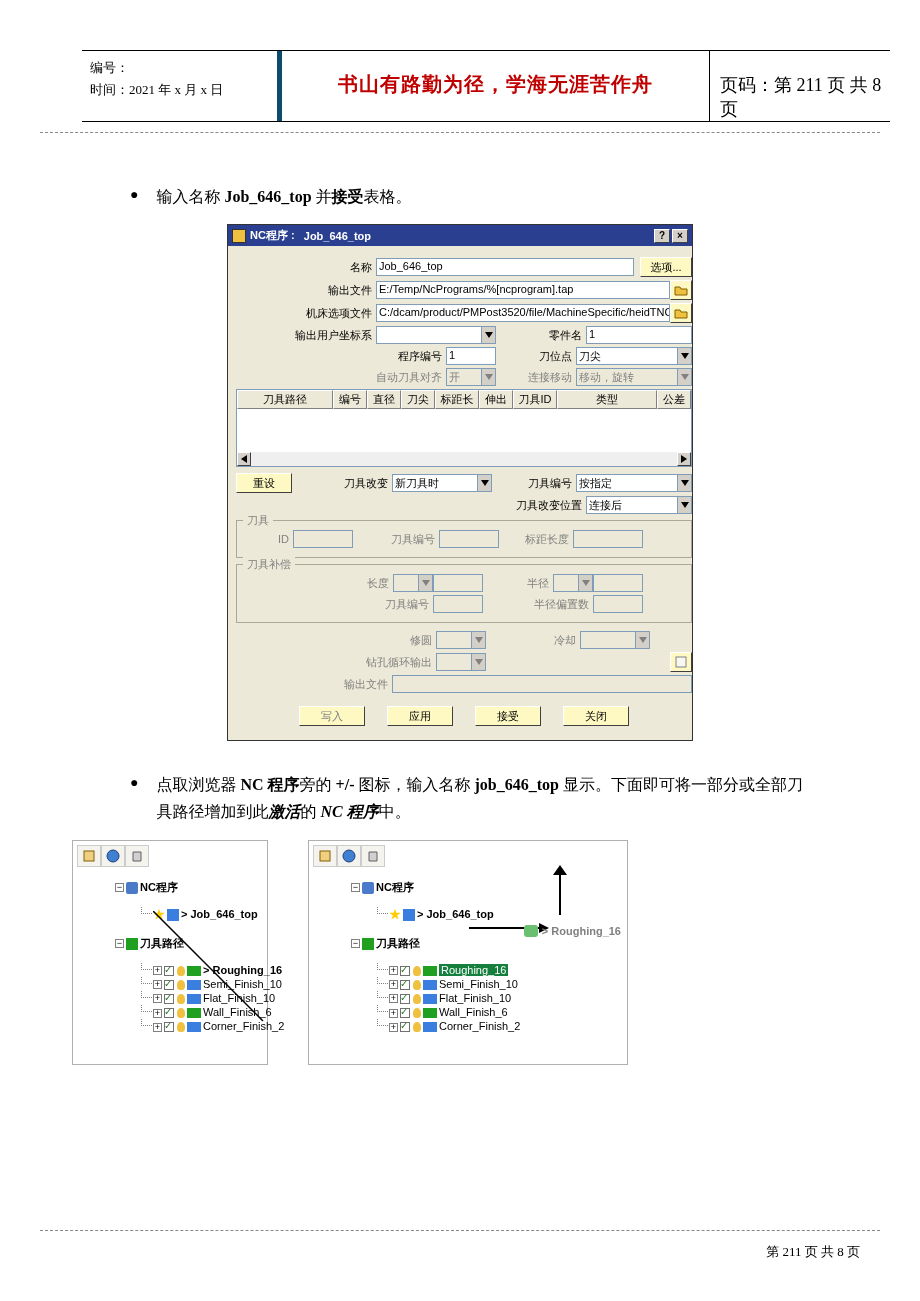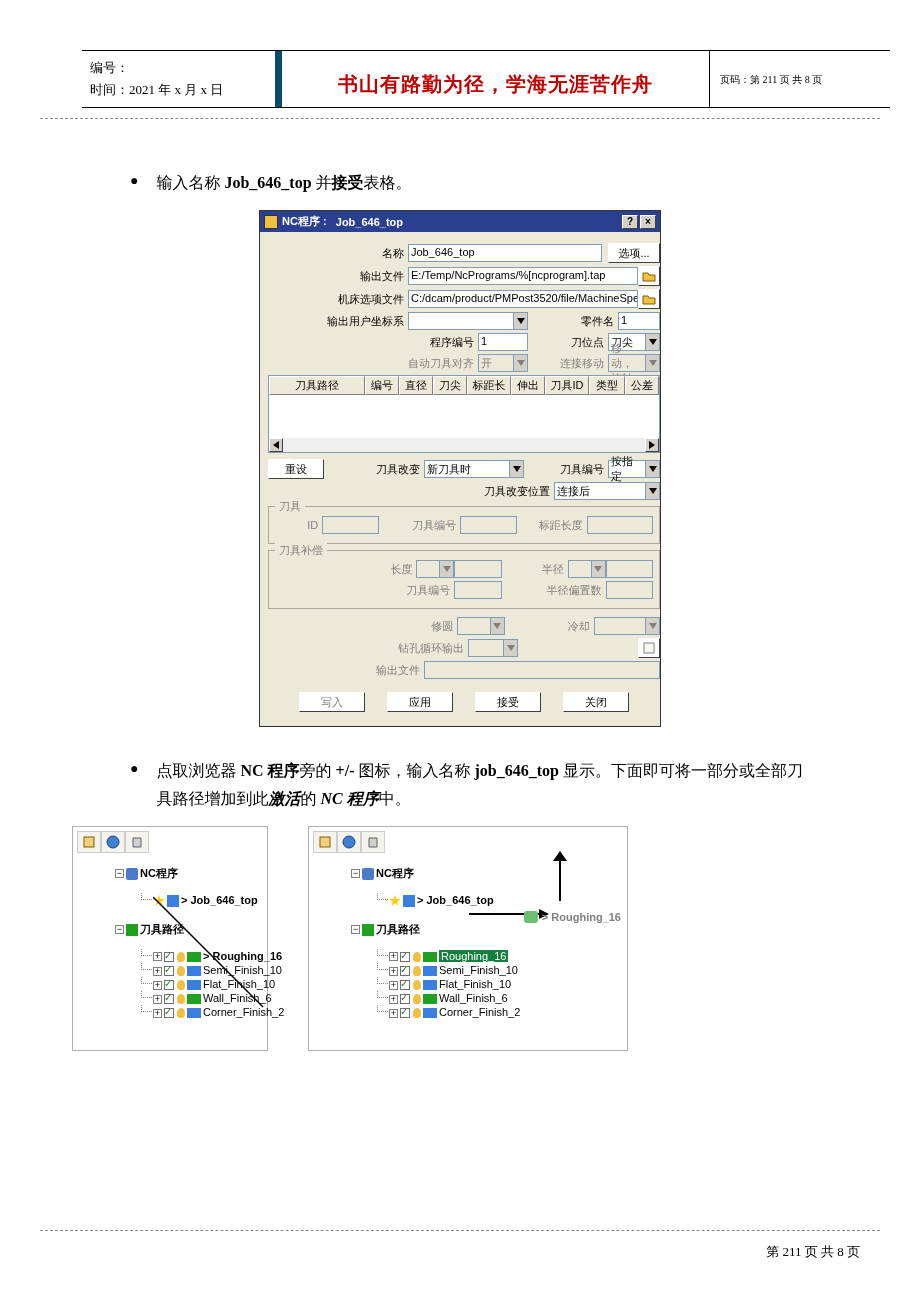--- a/index.html
+++ b/index.html
@@ -19,60 +19,60 @@
   
   .header {
     display: flex;
     border-top: 1px solid #000;
     border-bottom: 1px solid #000;
     margin-left: 42px;
     margin-right: -10px;
   }
   .header .col1 {
     width: 200px;
-    border-right: 7px solid #0c4a6e;
+    border-right: 5px solid #0c4a6e;
     padding: 6px 8px;
     font-size: 13px;
     line-height: 1.7;
   }
   .header .col2 {
     flex: 1;
     border-right: 1px solid #000;
     text-align: center;
     color: #c00000;
     font-family: "KaiTi","STKaiti","楷体",serif;
     font-size: 20px;
     font-weight: bold;
     padding: 20px 4px 0 4px;
     letter-spacing: 1px;
   }
   .header .col3 {
     width: 180px;
     padding: 22px 0 0 10px;
-    font-size: 10px;
+    font-size: 18px;
   }
   .hr-dash {
     border: none;
     border-top: 1px dashed #888;
     margin: 10px 0 0 0;
   }
   
   .bullet {
     display: flex;
     margin: 50px 0 14px 90px;
     font-size: 16px;
   }
   .bullet .dot { margin-right: 18px; font-size: 14px; line-height: 24px;}
   .bullet .text { line-height: 1.7; max-width: 660px;}
   .bullet b { font-weight: bold; }
   .bullet i { font-style: italic; font-weight: bold; }
 
   
   .dialog {
-    width: 402px;
+    width: 466px;
     margin: 6px auto 16px auto;
     border: 1px solid #333;
     background: #ece9d8;
     font-family: "SimSun", Tahoma, sans-serif;
     font-size: 11px;
   }
   .dlg-title {
     background: linear-gradient(#2a3f8f,#2a3f8f);
     color: #fff;
     padding: 3px 4px;
@@ -102,21 +102,21 @@
   .dd {
     display:inline-flex; align-items:center; background:#fff; border:1px solid #7f9db9;
     height:18px;
   }
   .dd.dis { background:#ece9d8; color:#808080; }
   .dd .ddtxt { flex:1; padding:0 2px; font-size:11px; overflow:hidden;}
   .dd .ddarr { width:14px; height:16px; background:#d4d0c8; border-left:1px solid #7f9db9;
     display:flex; align-items:center; justify-content:center;}
   .ddarr svg { display:block;}
   .btn3d {
-    background:#ffffff; border:1px solid #fff; border-right-color:#404040;border-bottom-color:#404040;
+    background:#fef9c3; border:1px solid #fff; border-right-color:#404040;border-bottom-color:#404040;
     height:20px; padding:0 8px; font-size:11px; cursor:pointer;
     display:inline-flex; align-items:center; justify-content:center;
   }
   .iconbtn { width:22px; padding:0;}
   .grid {
     background:#fff; border:1px solid #7f9db9; height:78px; margin-top:2px; position:relative;
   }
   .grid-head {
     display:flex; background:#ece9d8; font-size:11px;
   }

